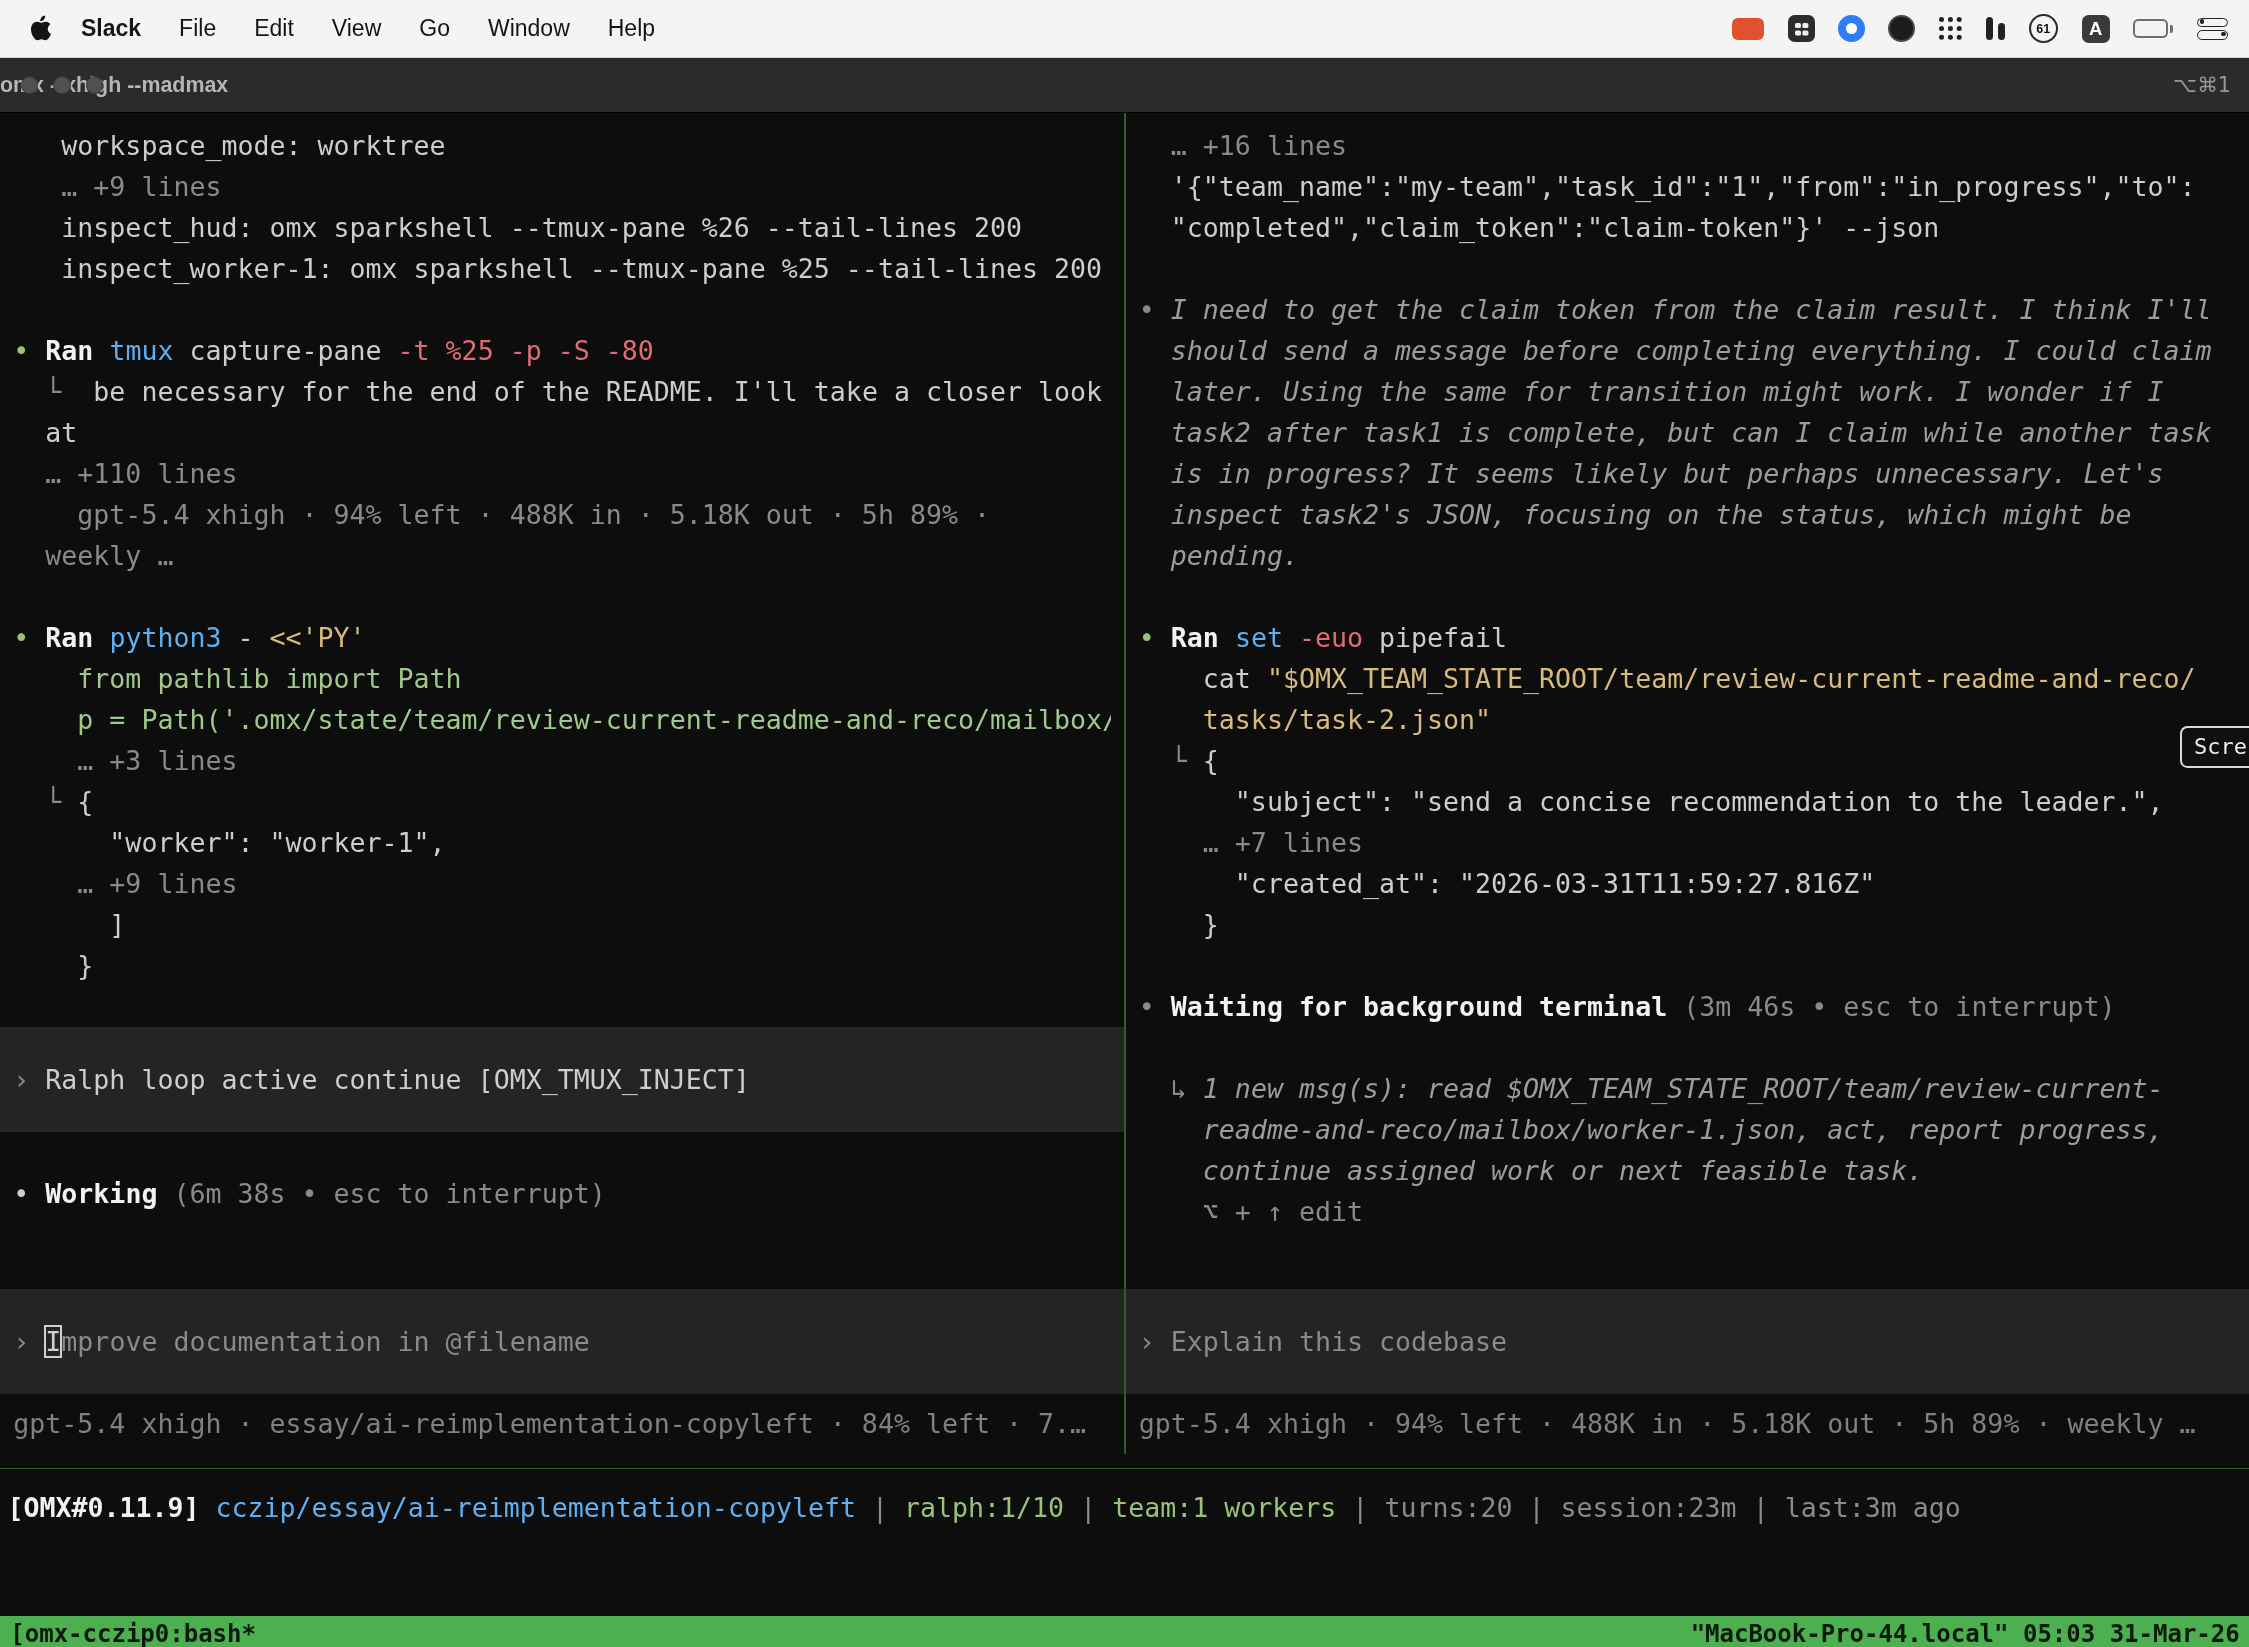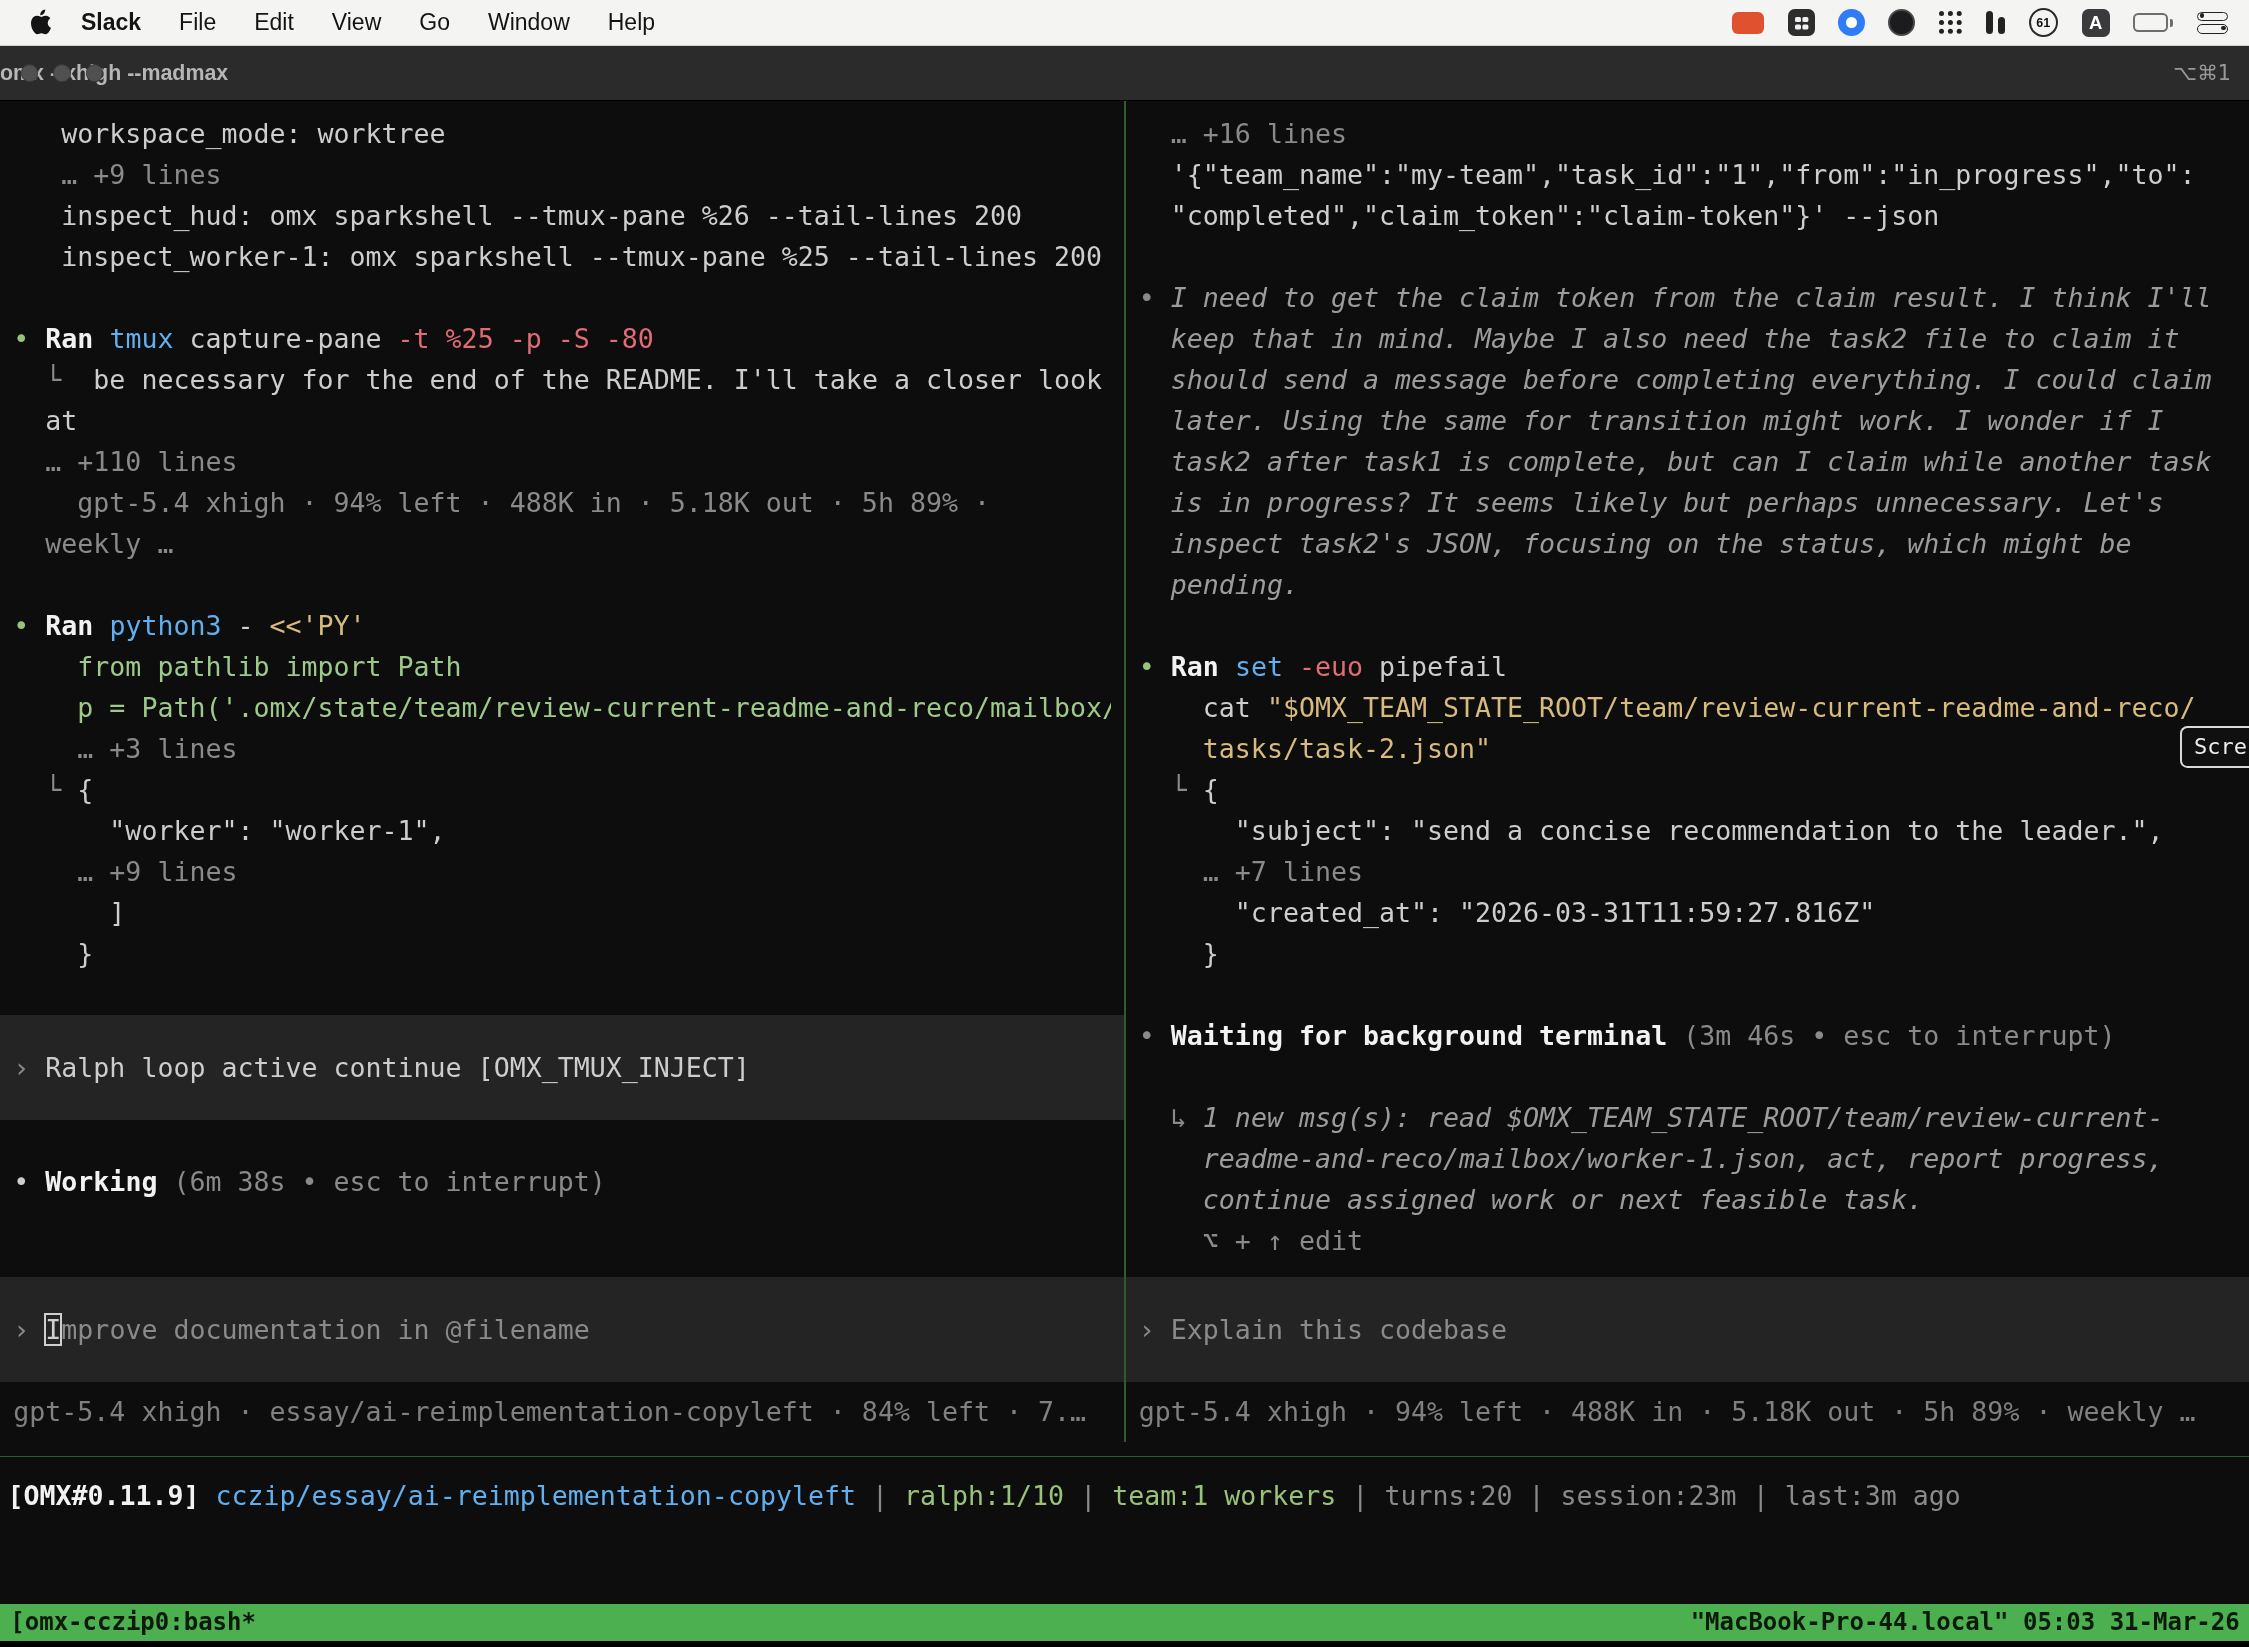--- a/index.html
+++ b/index.html
@@ -3,21 +3,21 @@
 <meta charset="utf-8">
 <style>
   html,body{margin:0;padding:0;}
   body{
     width:2250px;height:1648px;overflow:hidden;position:relative;
     background:#000;font-family:"Liberation Sans",sans-serif;
     -webkit-font-smoothing:antialiased;
   }
   
   .menu-bar{
-    height:46px;background:#f4f4f2;border-bottom:0.7px solid #d2d2d0;
+    height:58px;background:#f4f4f2;border-bottom:0.7px solid #d2d2d0;
     display:flex;align-items:center;padding:0 22px 0 29.5px;box-sizing:border-box;
     font-size:23px;color:#141414;
   }
   .apple{display:flex;align-items:center;}
   .apple svg{width:22px;height:26.6px;fill:#141414;}
   .app-name{font-weight:700;margin-left:29.5px;}
   .menu-items{display:flex;}
   .menu-item{margin-left:38px;}
   .mb-right{margin-left:auto;display:flex;align-items:center;gap:23.6px;}
   .rec{width:32px;height:22px;border-radius:5.9px;background:var(--record_orange,#e0512f);}
@@ -190,21 +190,20 @@
 
     <div class="divider"></div>
 
     <div class="pane">
       <div>
           <div class="trow"><span class="c-dim">  … +16 lines</span></div>
           <div class="trow"><span class="c-fg">  '{"team_name":"my-team","task_id":"1","from":"in_progress","to":</span></div>
           <div class="trow"><span class="c-fg">  "completed","claim_token":"claim-token"}' </span><span class="c-fg">--json</span></div>
           <div class="trow">&nbsp;</div>
           <div class="trow"><span class="c-dim">• </span><span class="c-it">I need to get the claim token from the claim result. I think I'll</span></div>
-          <div class="trow"><span class="c-it">  keep that in mind. Maybe I also need the task2 file to claim it</span></div>
           <div class="trow"><span class="c-it">  should send a message before completing everything. I could claim</span></div>
           <div class="trow"><span class="c-it">  later. Using the same for transition might work. I wonder if I</span></div>
           <div class="trow"><span class="c-it">  task2 after task1 is complete, but can I claim while another task</span></div>
           <div class="trow"><span class="c-it">  is in progress? It seems likely but perhaps unnecessary. Let's</span></div>
           <div class="trow"><span class="c-it">  inspect task2's JSON, focusing on the status, which might be</span></div>
           <div class="trow"><span class="c-it">  pending.</span></div>
           <div class="trow">&nbsp;</div>
           <div class="trow"><span class="c-green">• </span><span class="c-bw">Ran </span><span class="c-blue">set</span><span class="c-fg"> </span><span class="c-red">-euo</span><span class="c-fg"> pipefail</span></div>
           <div class="trow"><span class="c-fg">    cat </span><span class="c-yel">"$OMX_TEAM_STATE_ROOT/team/review-current-readme-and-reco/</span></div>
           <div class="trow"><span class="c-yel">    tasks/task-2.json"</span></div>

